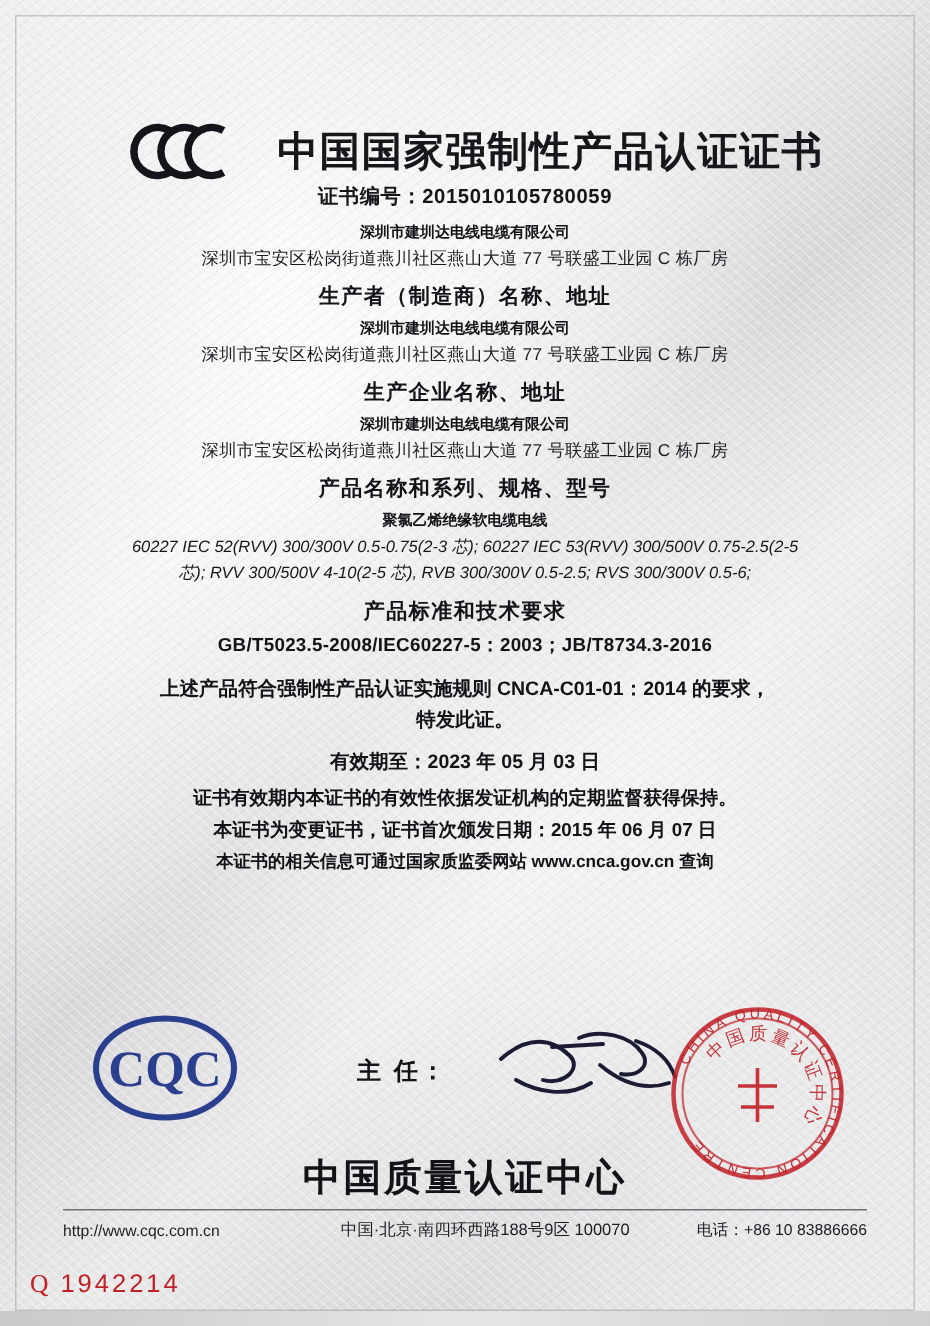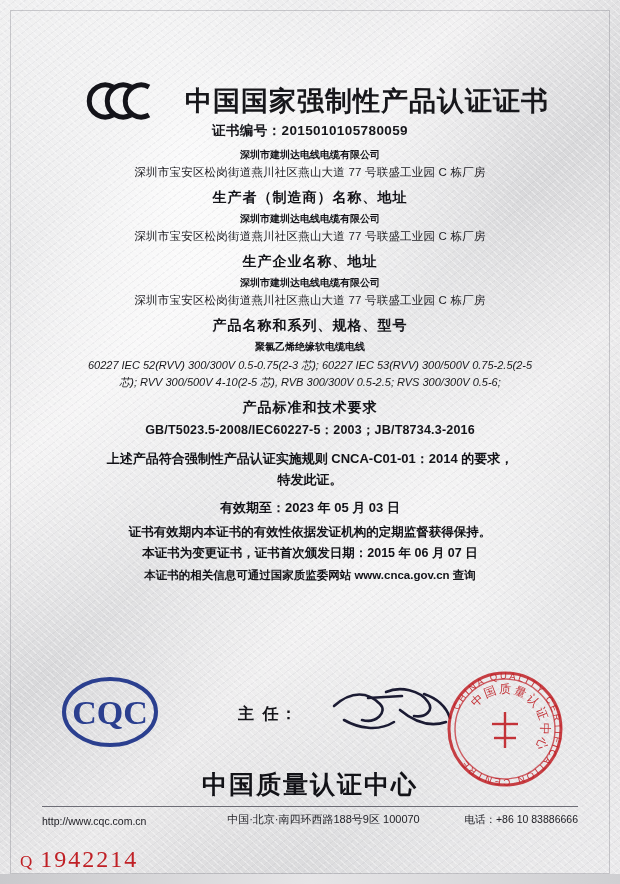--- a/index.html
+++ b/index.html
@@ -233,23 +233,23 @@
     display: flex;
     align-items: baseline;
     gap: 8px;
     color: #c02026;
   }
   .serial .q {
     font-size: 17px;
     font-family: "Liberation Serif", serif;
   }
   .serial .num {
-    font-size: 24px;
+    font-size: 17px;
     letter-spacing: 2px;
-    font-family: Liberation Serif, serif;
+    font-family: Liberation Sans, sans-serif;
   }
   .bottom-strip {
     position: absolute;
     left: 0; right: 0; bottom: 0;
     height: 10px;
     background: linear-gradient(90deg,#c9c9cc,#e6e5e7,#cfcfd2);
   }
 </style>
 </head>
 <body>

